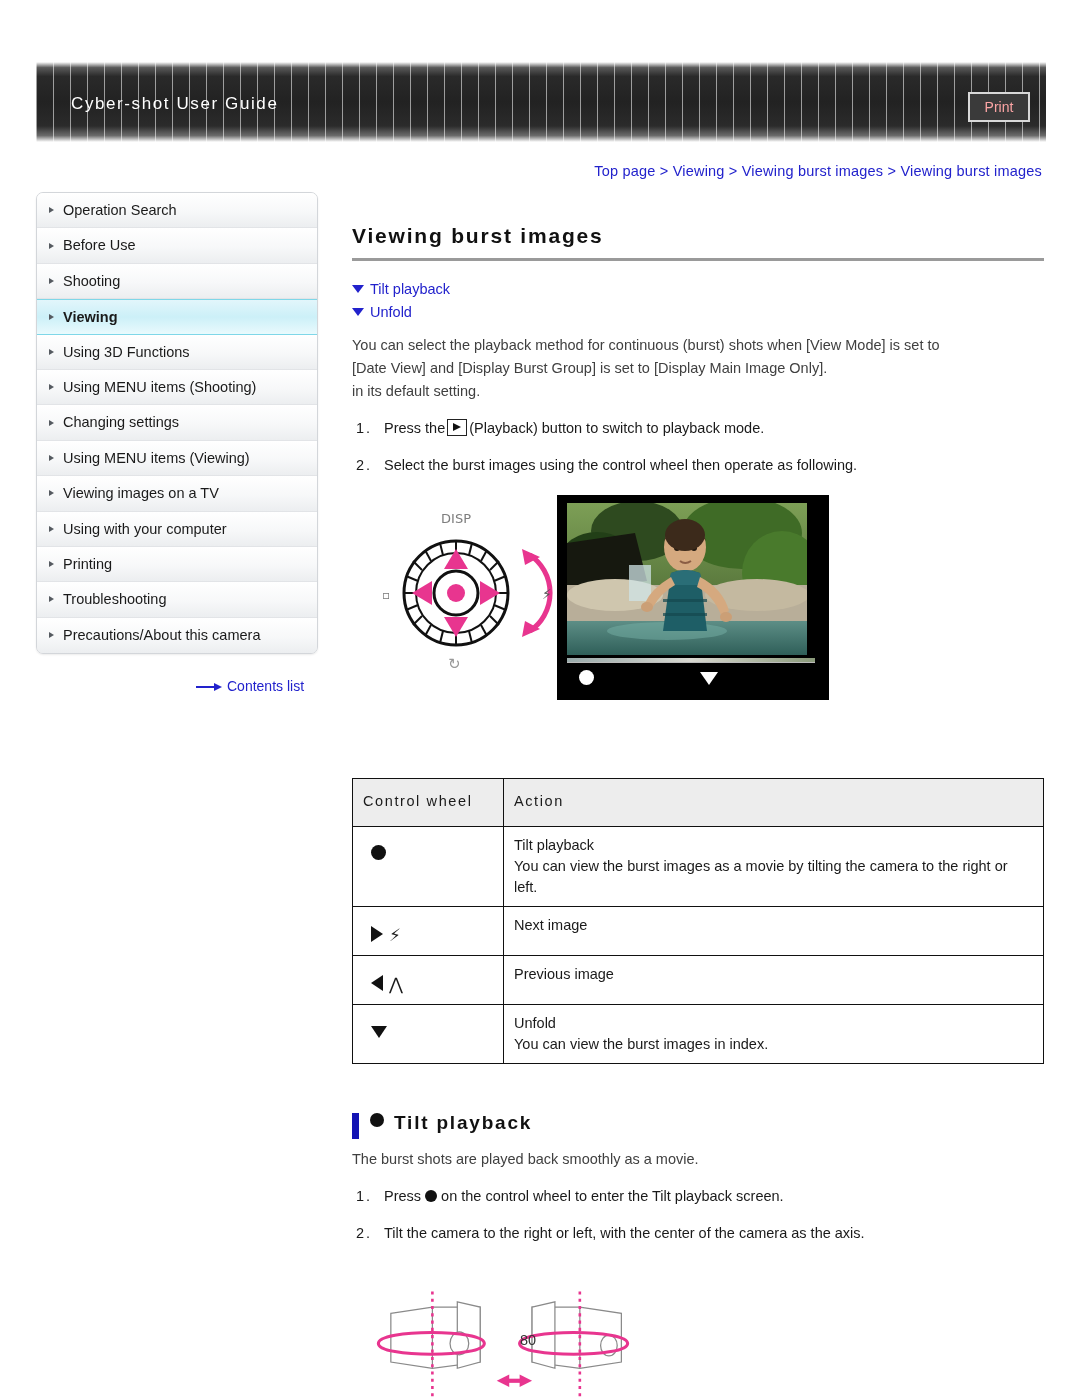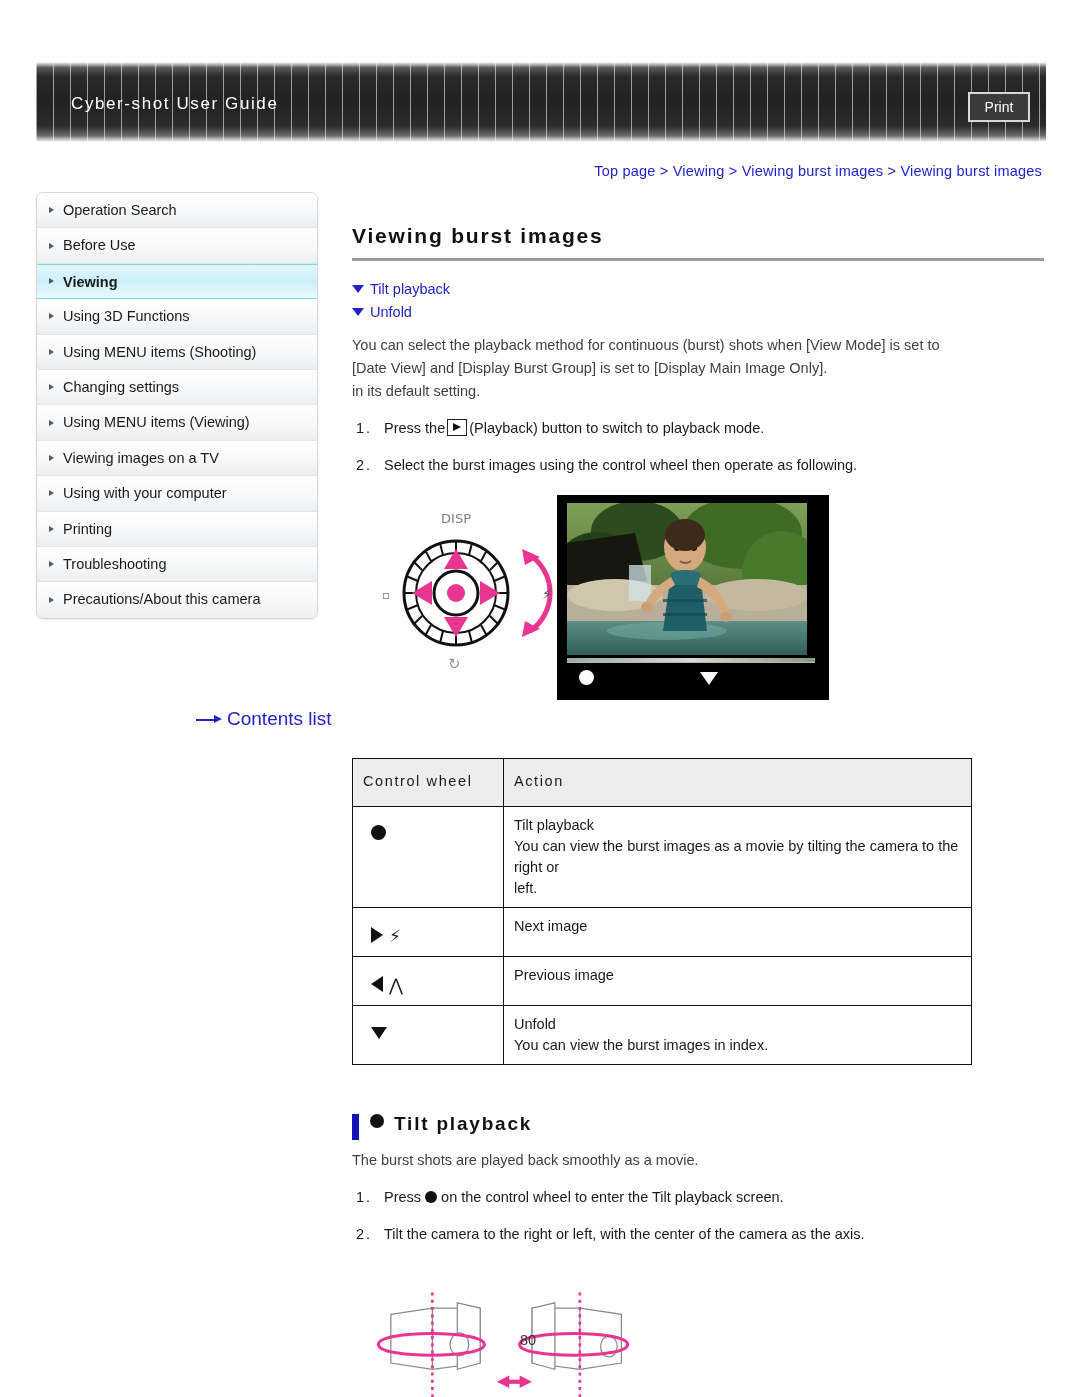--- a/index.html
+++ b/index.html
@@ -43,21 +43,21 @@
     margin-left: 25px;
   }
   #print-button {
     position: absolute;
     right: 50px;
     top: 92px;
     width: 58px;
     height: 26px;
     border: 2px solid #d8d8d8;
     background: #3a3a3a;
-    color: #ffffff;
+    color: #fca5a5;
     font-size: 14px;
     line-height: 26px;
     text-align: center;
     cursor: pointer;
     box-sizing: content-box;
   }
 
   
   #breadcrumb {
     position: absolute;
@@ -108,22 +108,22 @@
   .nav-item.active {
     background: linear-gradient(to bottom, #e2f6fb 0%, #ccf0f8 50%, #e9fafd 100%);
     border: 1px solid #7fd7e8;
     border-left: none;
     border-right: none;
     font-weight: bold;
   }
   #contents-list {
     position: absolute;
     left: 196px;
-    top: 708px;
-    font-size: 19px;
+    top: 678px;
+    font-size: 14px;
     color: #2222cc;
     cursor: pointer;
     white-space: nowrap;
   }
   #contents-arrow {
     display: inline-block;
     vertical-align: middle;
     width: 26px;
     height: 9px;
     margin-right: 5px;
@@ -277,22 +277,22 @@
     left: 143px; top: 177px;
     width: 0; height: 0;
     border-top: 13px solid #fff;
     border-left: 9px solid transparent;
     border-right: 9px solid transparent;
   }
 
   
   #ops-table {
     border-collapse: collapse;
-    width: 620px;
-    margin-top: 48px;
+    width: 692px;
+    margin-top: 68px;
     font-size: 14.5px;
   }
   #ops-table th, #ops-table td {
     border: 1.5px solid #111;
     vertical-align: top;
     padding: 8px 10px;
     line-height: 21px;
   }
   #ops-table th {
     background: #ededed;
@@ -397,20 +397,24 @@
 <div id="breadcrumb">Top page &gt; Viewing &gt; Viewing burst images &gt; Viewing burst images</div>
 
 <div id="sidebar">
   <div class="nav-item">
     <span class="bullet"></span>
     <span>Operation Search</span>
   </div>
   <div class="nav-item">
     <span class="bullet"></span>
     <span>Before Use</span>
+  </div>
+  <div class="nav-item">
+    <span class="bullet"></span>
+    <span>Shooting</span>
   </div>
   <div class="nav-item active">
     <span class="bullet"></span>
     <span>Viewing</span>
   </div>
   <div class="nav-item">
     <span class="bullet"></span>
     <span>Using 3D Functions</span>
   </div>
   <div class="nav-item">

